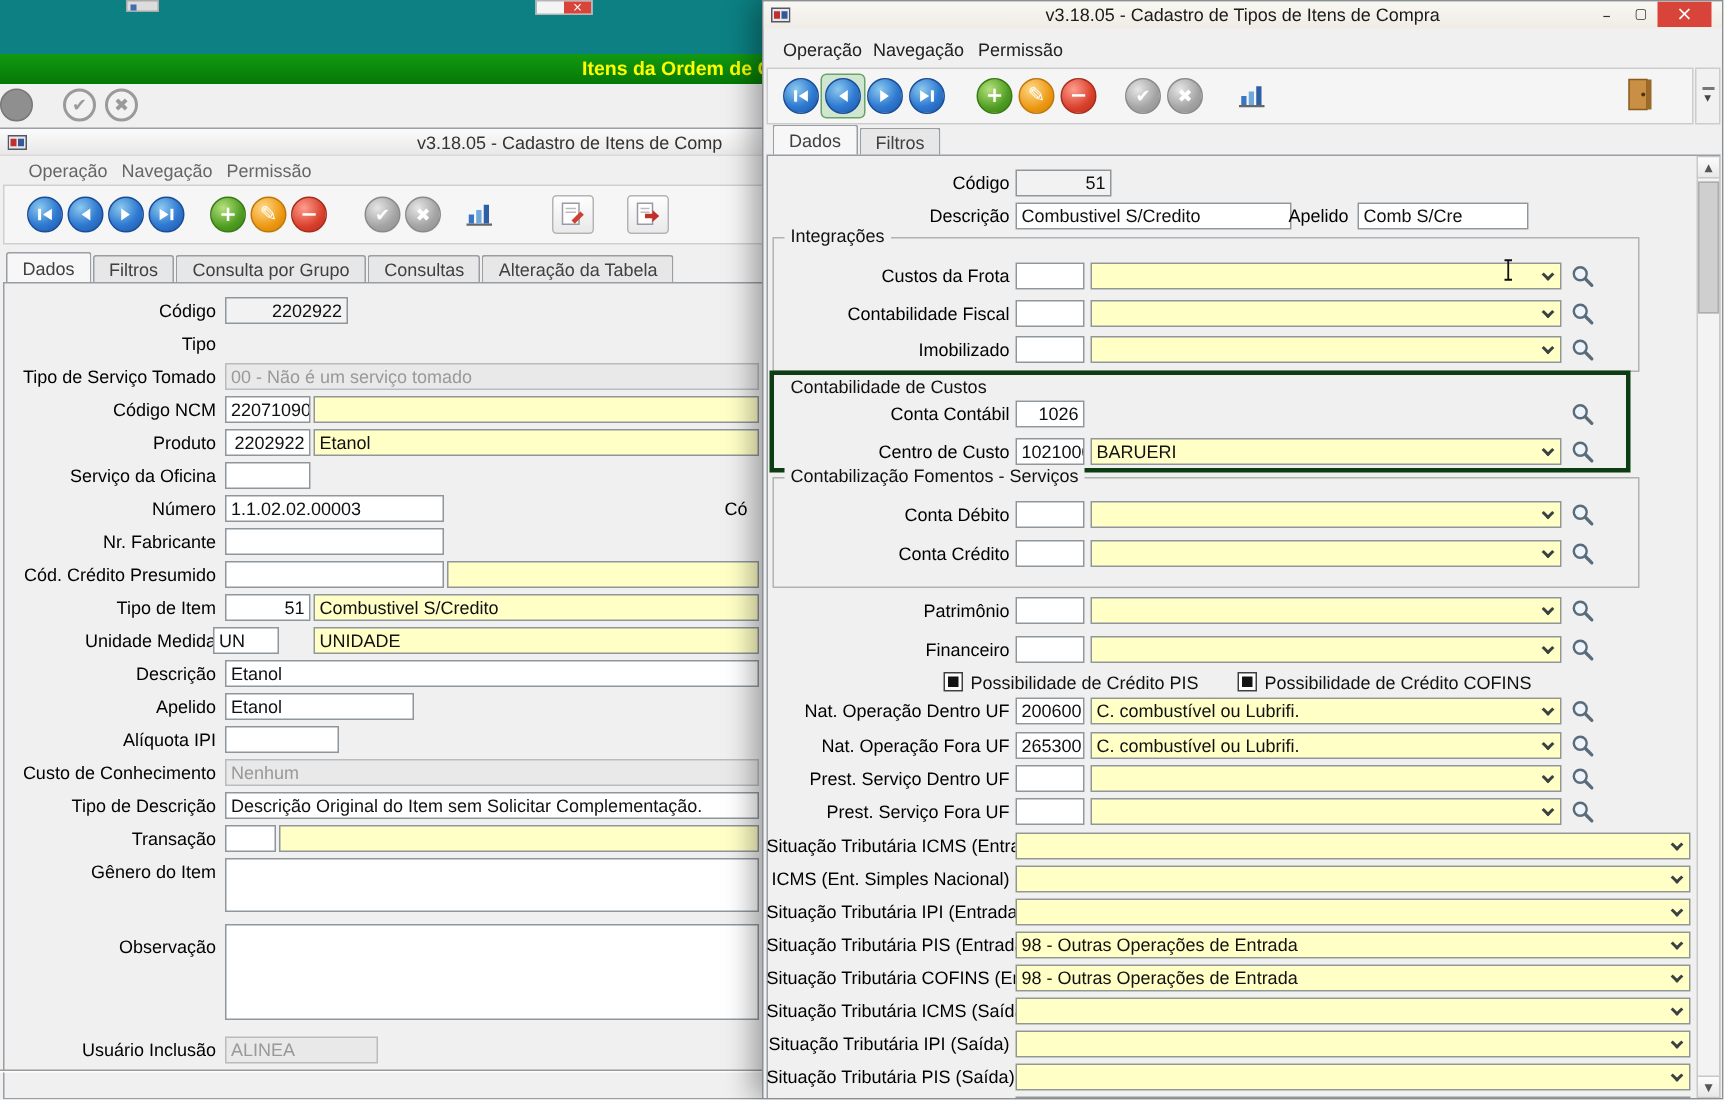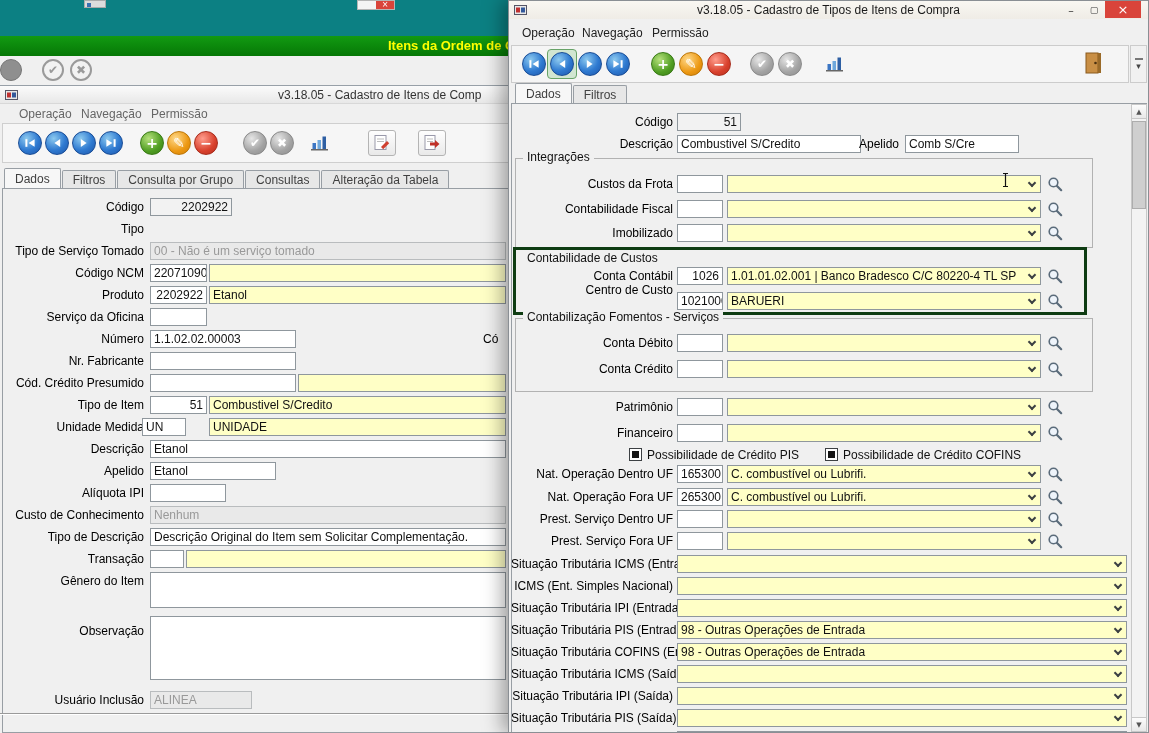--- a/index.html
+++ b/index.html
@@ -377,32 +377,28 @@
       <svg width="16" height="16">
           <circle cx="6.5" cy="6.5" r="4.3" fill="#eef4fb" stroke="#5a6b7a" stroke-width="1.6"></circle>
           <line x1="10" y1="10" x2="14.2" y2="14.2" stroke="#5a6b7a" stroke-width="2.2" stroke-linecap="round"></line>
         </svg>
     </span>
 
     <span class="legend" style="left:14px;top:251px;background:transparent">Contabilidade de Custos</span>
 
     <span class="lbl" style="left:2px;top:266px;width:162px">Conta Contábil</span>
     <div class="fld num" style="left:168px;top:266px;width:46px">1026</div>
-    <div class="fld yel combo" style="left:218px;top:266px;width:314px">
-      <span>1.01.01.02.001 | Banco Bradesco C/C 80220-4 TL SP</span>
-      <span class="chev"></span>
-    </div>
     <span class="mag" style="left:538px;top:267px">
       <svg width="16" height="16">
           <circle cx="6.5" cy="6.5" r="4.3" fill="#eef4fb" stroke="#5a6b7a" stroke-width="1.6"></circle>
           <line x1="10" y1="10" x2="14.2" y2="14.2" stroke="#5a6b7a" stroke-width="2.2" stroke-linecap="round"></line>
         </svg>
     </span>
 
-    <span class="lbl" style="left:2px;top:280px;width:162px">Centro de Custo</span>
+    <span class="lbl" style="left:2px;top:291px;width:162px">Centro de Custo</span>
     <div class="fld num" style="left:168px;top:291px;width:46px">1021000</div>
     <div class="fld yel combo" style="left:218px;top:291px;width:314px">
       <span>BARUERI</span>
       <span class="chev"></span>
     </div>
     <span class="mag" style="left:538px;top:292px">
       <svg width="16" height="16">
           <circle cx="6.5" cy="6.5" r="4.3" fill="#eef4fb" stroke="#5a6b7a" stroke-width="1.6"></circle>
           <line x1="10" y1="10" x2="14.2" y2="14.2" stroke="#5a6b7a" stroke-width="2.2" stroke-linecap="round"></line>
         </svg>
@@ -464,21 +460,21 @@
           <line x1="10" y1="10" x2="14.2" y2="14.2" stroke="#5a6b7a" stroke-width="2.2" stroke-linecap="round"></line>
         </svg>
     </span>
 
     <span class="cb" style="left:120px;top:447px"></span>
     <span class="cblbl" style="left:138px;top:447px">Possibilidade de Crédito PIS</span>
     <span class="cb" style="left:316px;top:447px"></span>
     <span class="cblbl" style="left:334px;top:447px">Possibilidade de Crédito COFINS</span>
 
     <span class="lbl" style="left:2px;top:464px;width:162px">Nat. Operação Dentro UF</span>
-    <div class="fld num" style="left:168px;top:464px;width:46px">165300</div>
+    <div class="fld num" style="left:168px;top:464px;width:46px">200600</div>
     <div class="fld yel combo" style="left:218px;top:464px;width:314px">
       <span>C. combustível ou Lubrifi.</span>
       <span class="chev"></span>
     </div>
     <span class="mag" style="left:538px;top:465px">
       <svg width="16" height="16">
           <circle cx="6.5" cy="6.5" r="4.3" fill="#eef4fb" stroke="#5a6b7a" stroke-width="1.6"></circle>
           <line x1="10" y1="10" x2="14.2" y2="14.2" stroke="#5a6b7a" stroke-width="2.2" stroke-linecap="round"></line>
         </svg>
     </span>

